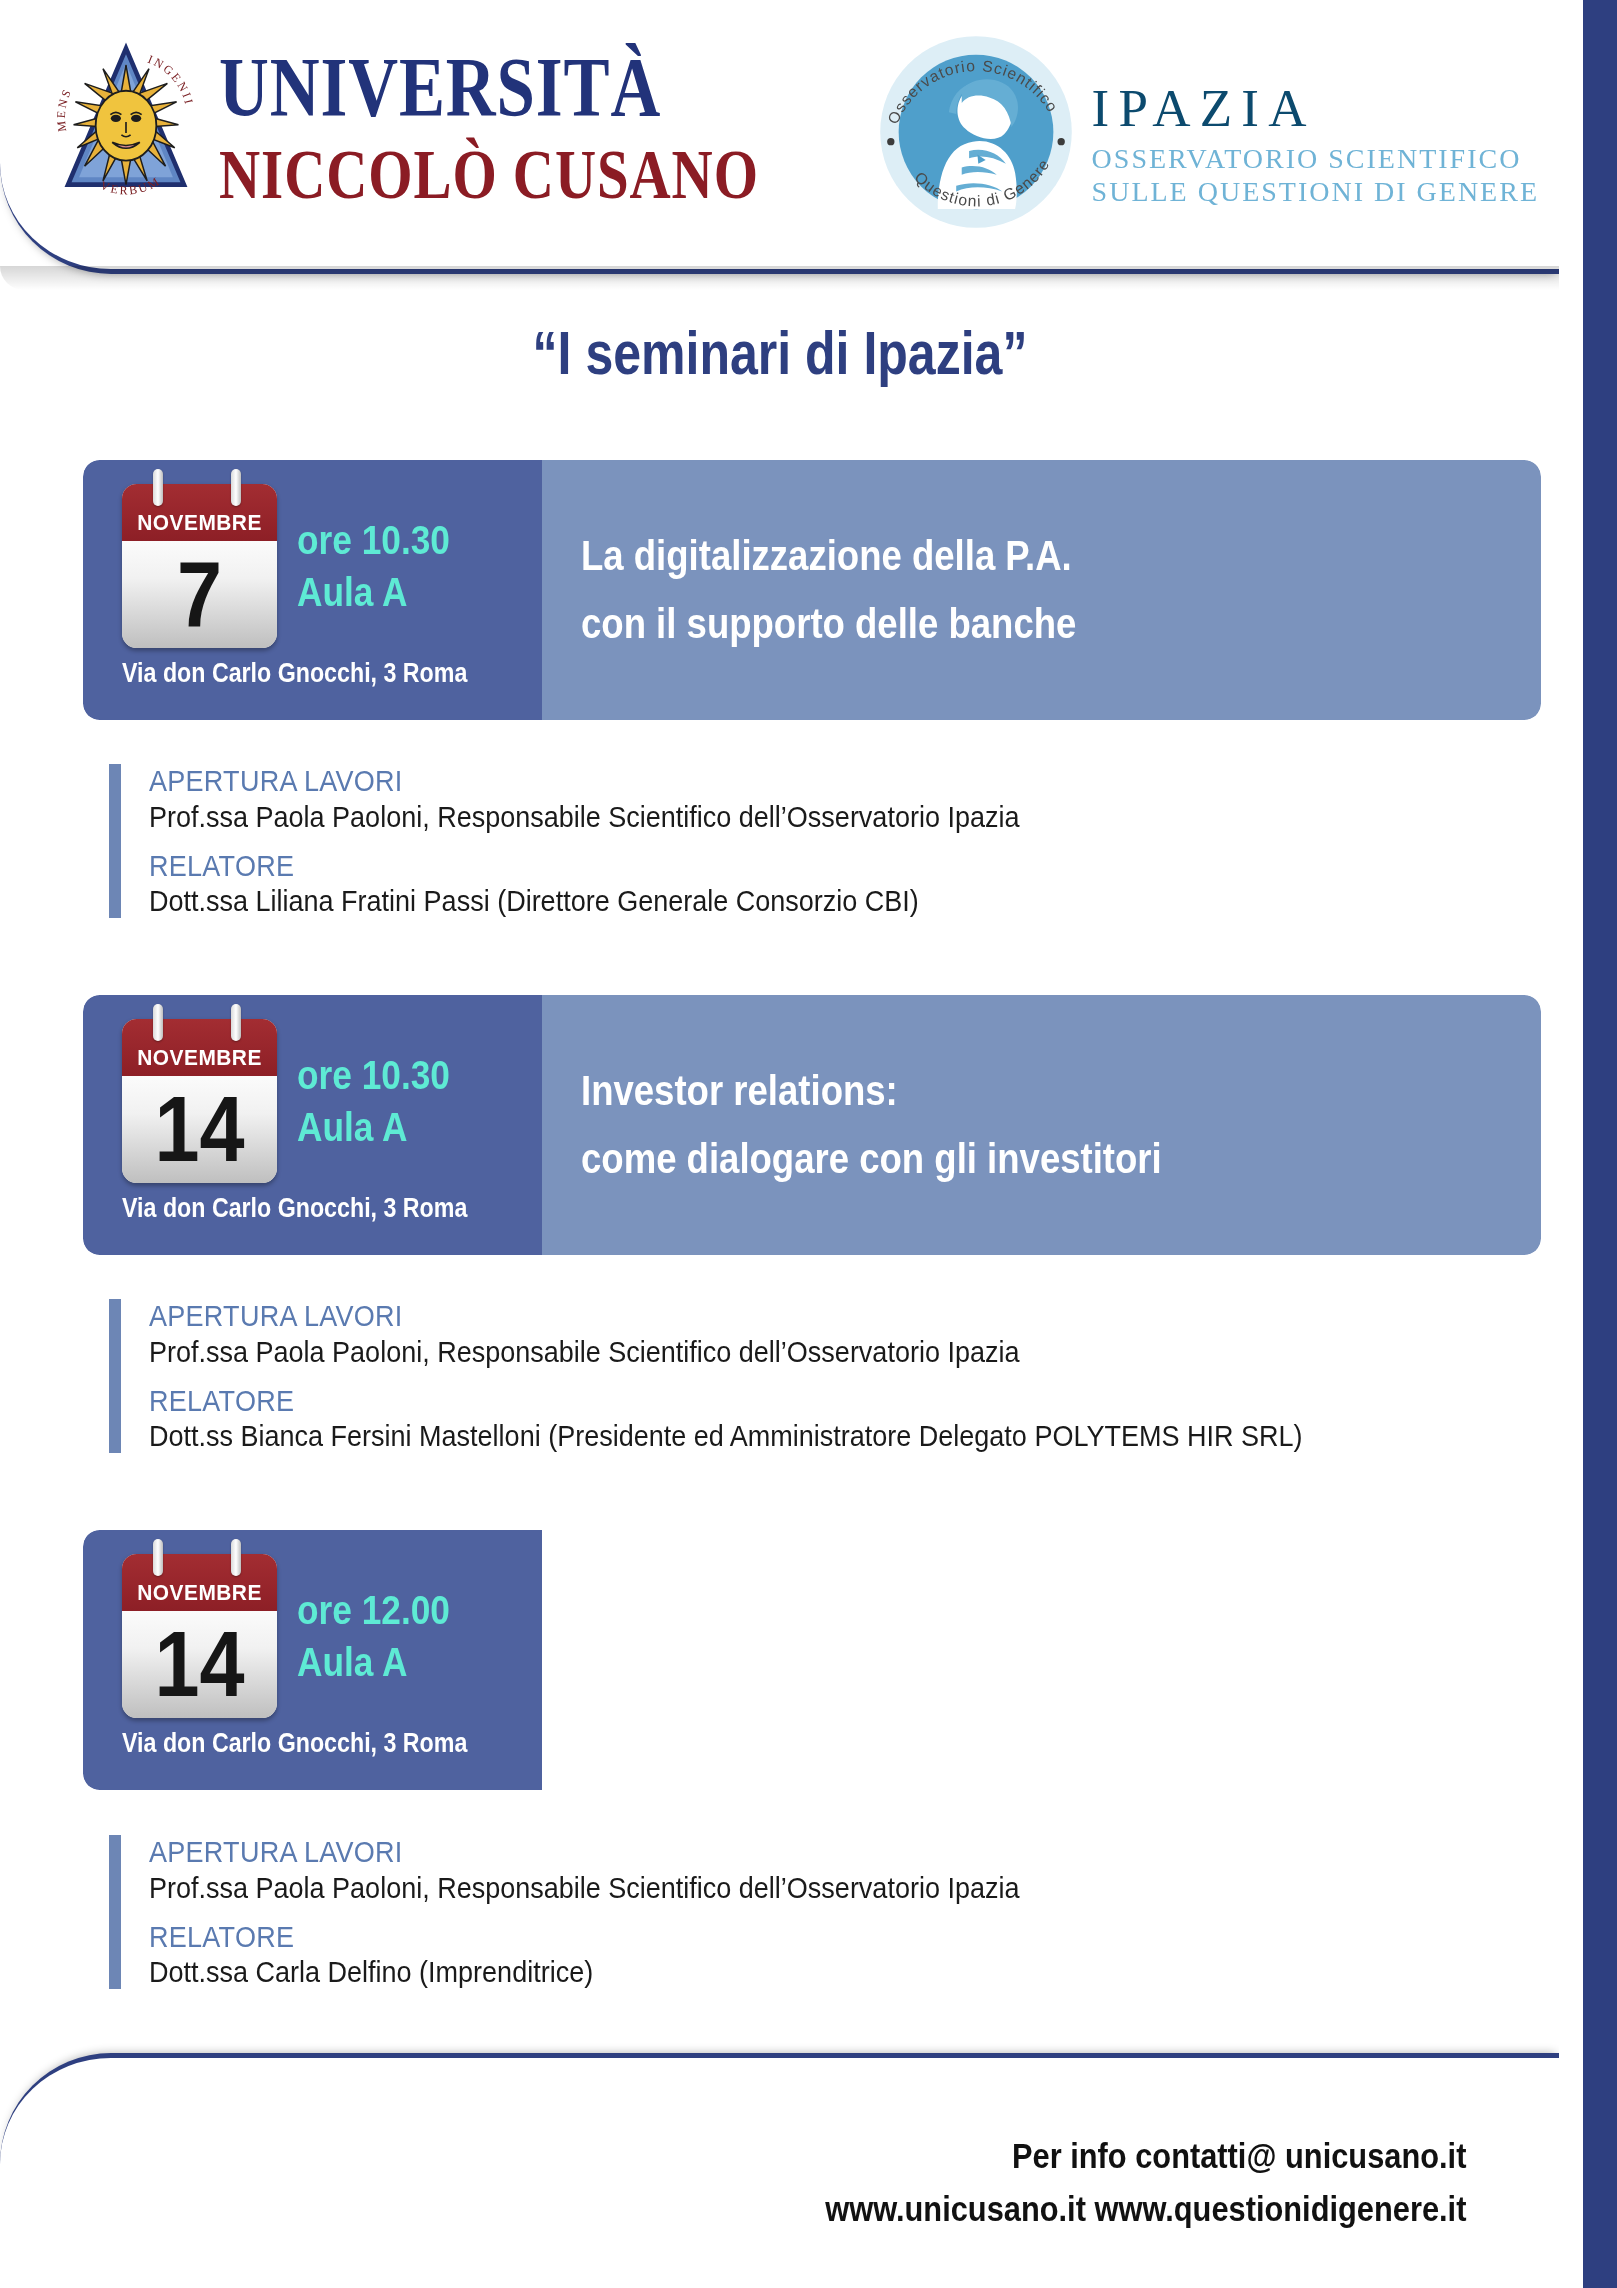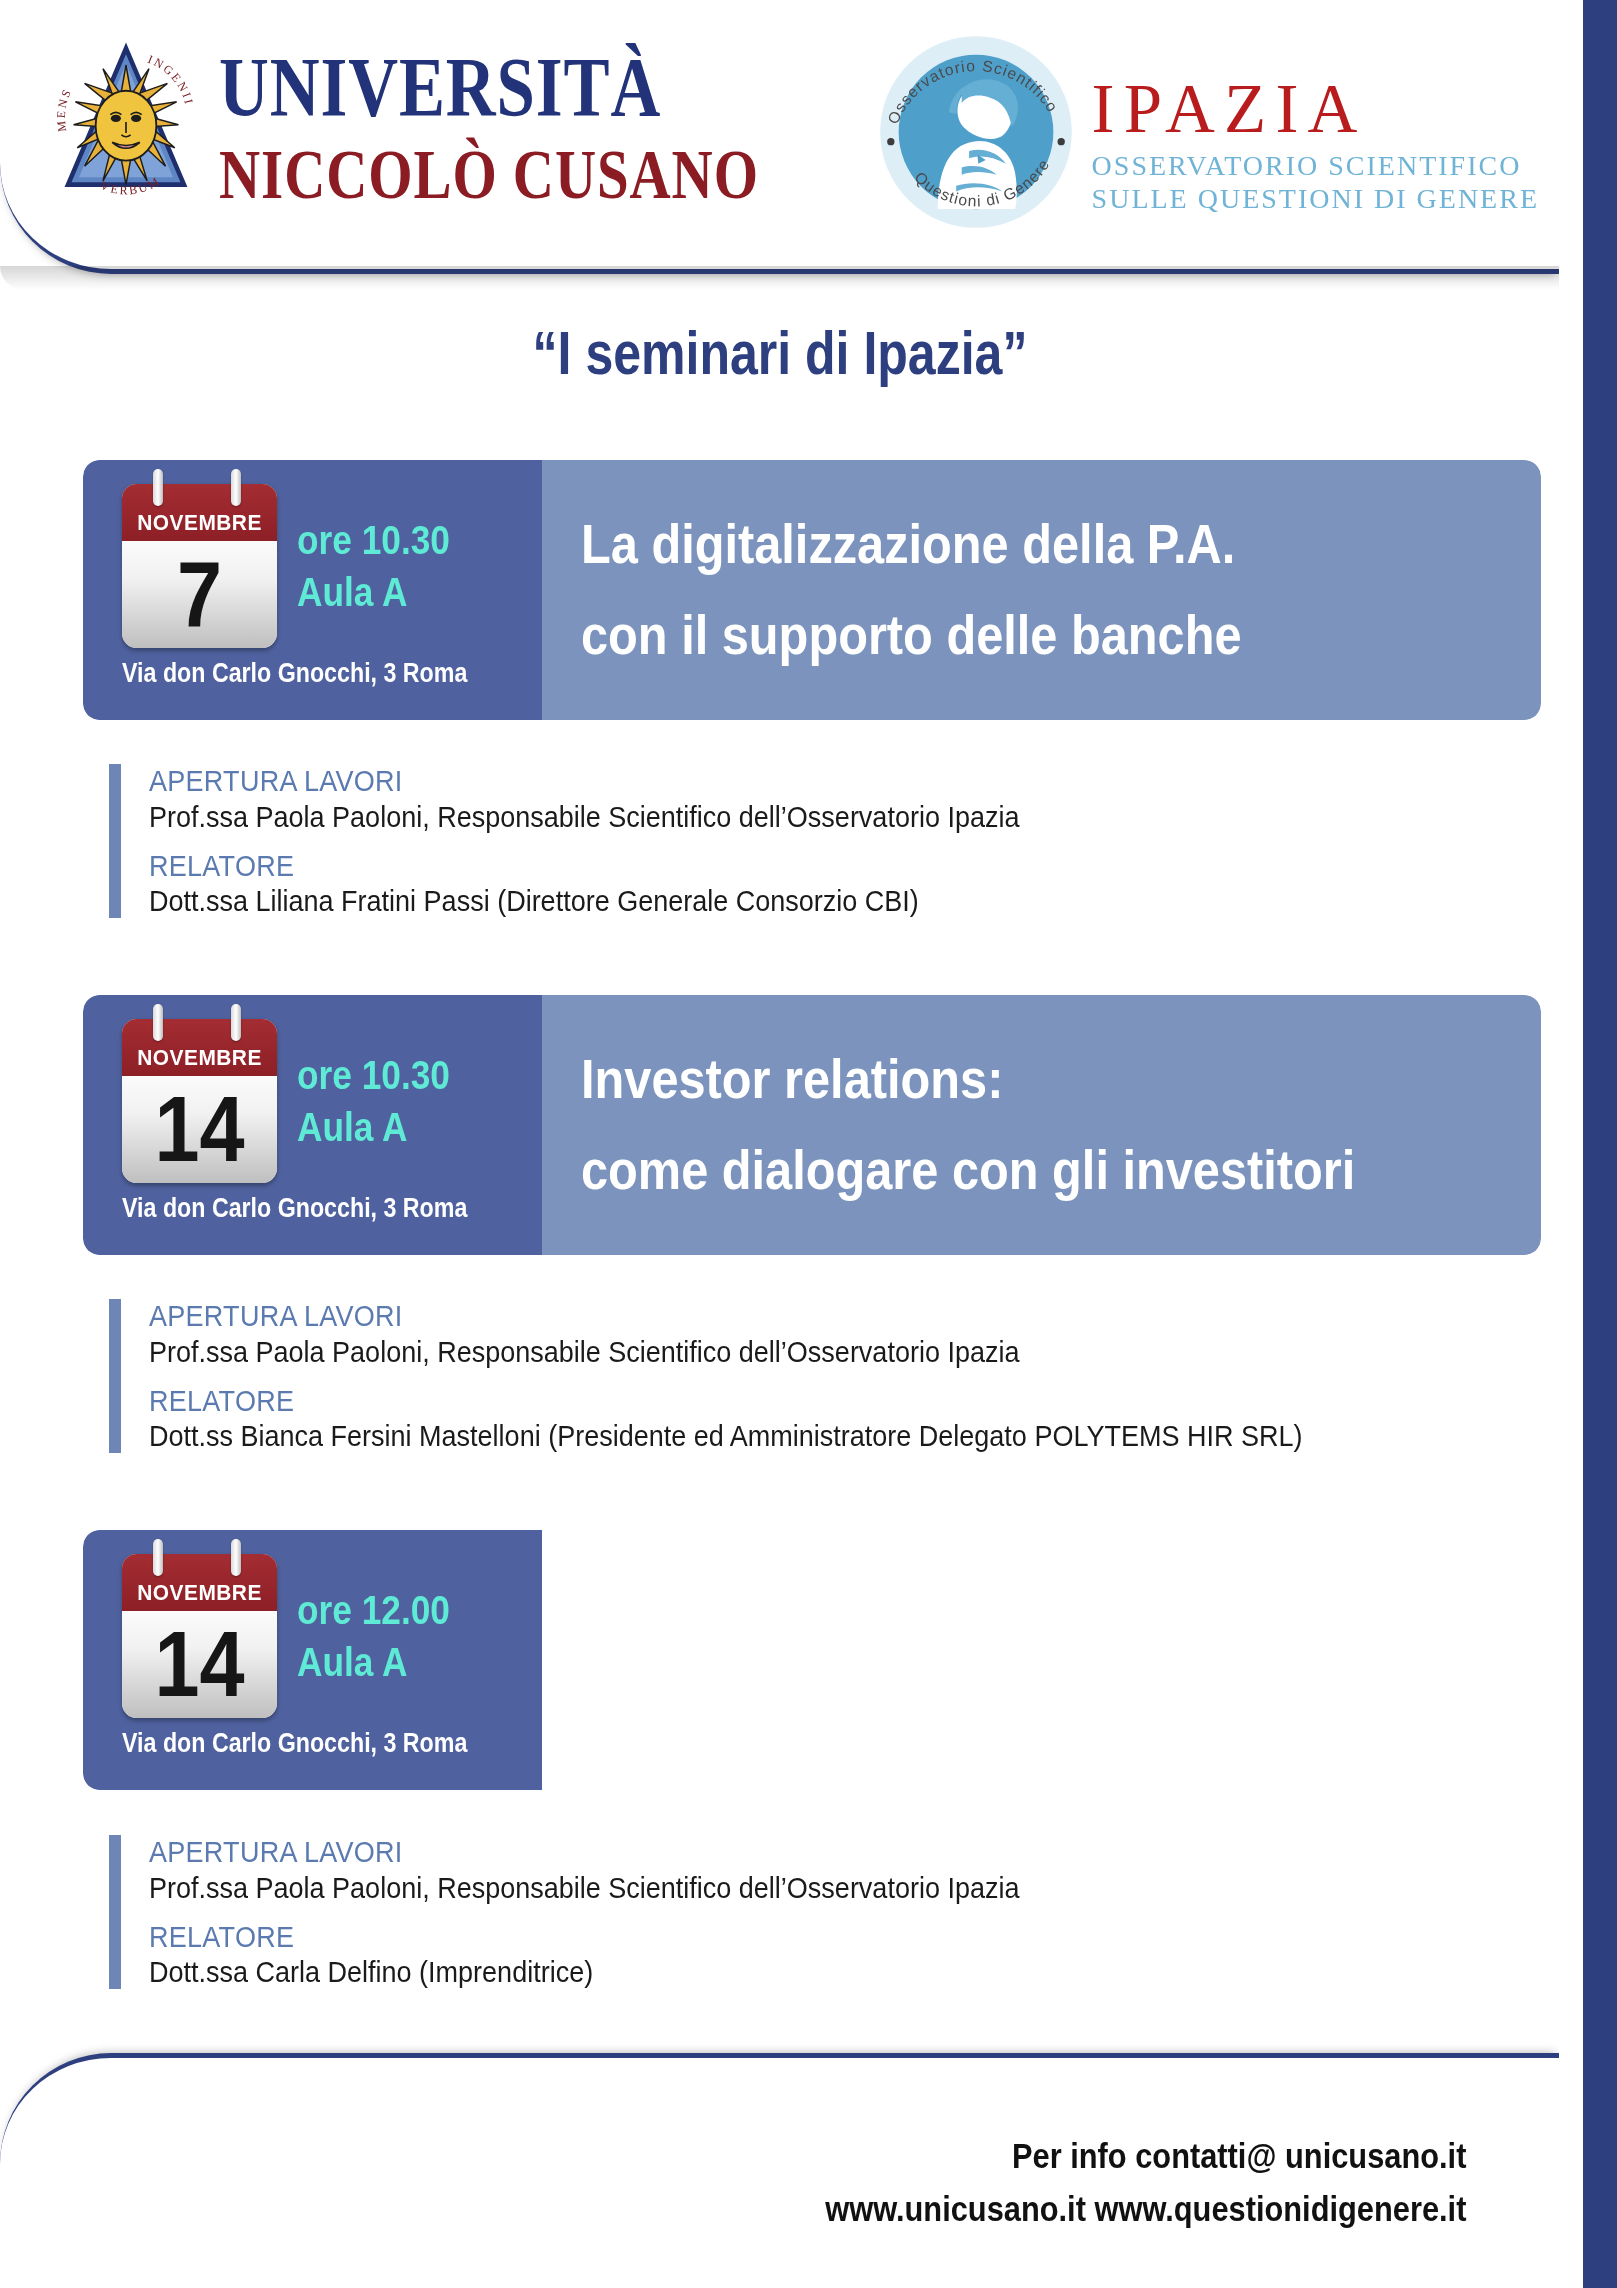--- a/index.html
+++ b/index.html
@@ -65,21 +65,21 @@
     margin-top:28px;transform:scaleY(1.22);transform-origin:left top;
   }
 
   .ipazia{
     position:absolute;left:877px;top:33px;display:flex;align-items:center;gap:16.6px;
   }
   .ipazia-seal{position:relative;width:198px;height:198px;flex:0 0 auto;}
   .ipazia-words{padding-top:16.6px;}
   .ipazia-title{
     font-family:"Liberation Serif","DejaVu Serif",serif;
-    font-size:69px;font-weight:400;color:#b91c1c;letter-spacing:9.2px;line-height:.9;margin-top:12px;
+    font-size:53px;font-weight:400;color:#0c4a6e;letter-spacing:9.2px;line-height:.9;margin-top:12px;
   }
   .ipazia-sub1,.ipazia-sub2{
     font-family:"Liberation Serif","DejaVu Serif",serif;
     font-size:28px;color:#6fb3d6;letter-spacing:2px;line-height:1.18;font-weight:400;
   }
   .ipazia-sub1{margin-top:9.2px;}
 
   
   .main-title{
     position:absolute;left:0;top:318px;width:1560px;text-align:center;
@@ -140,21 +140,21 @@
     font-weight:700;font-size:41px;letter-spacing:0;
     transform:scaleX(.86);transform-origin:left center;
   }
 
   .addr{
     position:absolute;left:39px;bottom:31px;color:#ffffff;
     font-weight:700;font-size:27px;transform:scaleX(.86);transform-origin:left bottom;
     white-space:nowrap;
   }
 
-  .card-title{color:#ffffff;font-weight:700;font-size:56px;line-height:1.62;}
+  .card-title{color:#ffffff;font-weight:700;font-size:42px;line-height:1.62;}
   .card-title .l{display:block;transform:scaleX(.87);transform-origin:left center;}
 
   
   .details{
     position:absolute;left:109px;width:1421px;
     border-left:12px solid #6d86b5;padding-left:28px;
   }
   .det-label{
     color:#5a7ab0;font-size:30px;font-weight:400;letter-spacing:0.3px;
     transform:scaleX(.9);transform-origin:left center;

